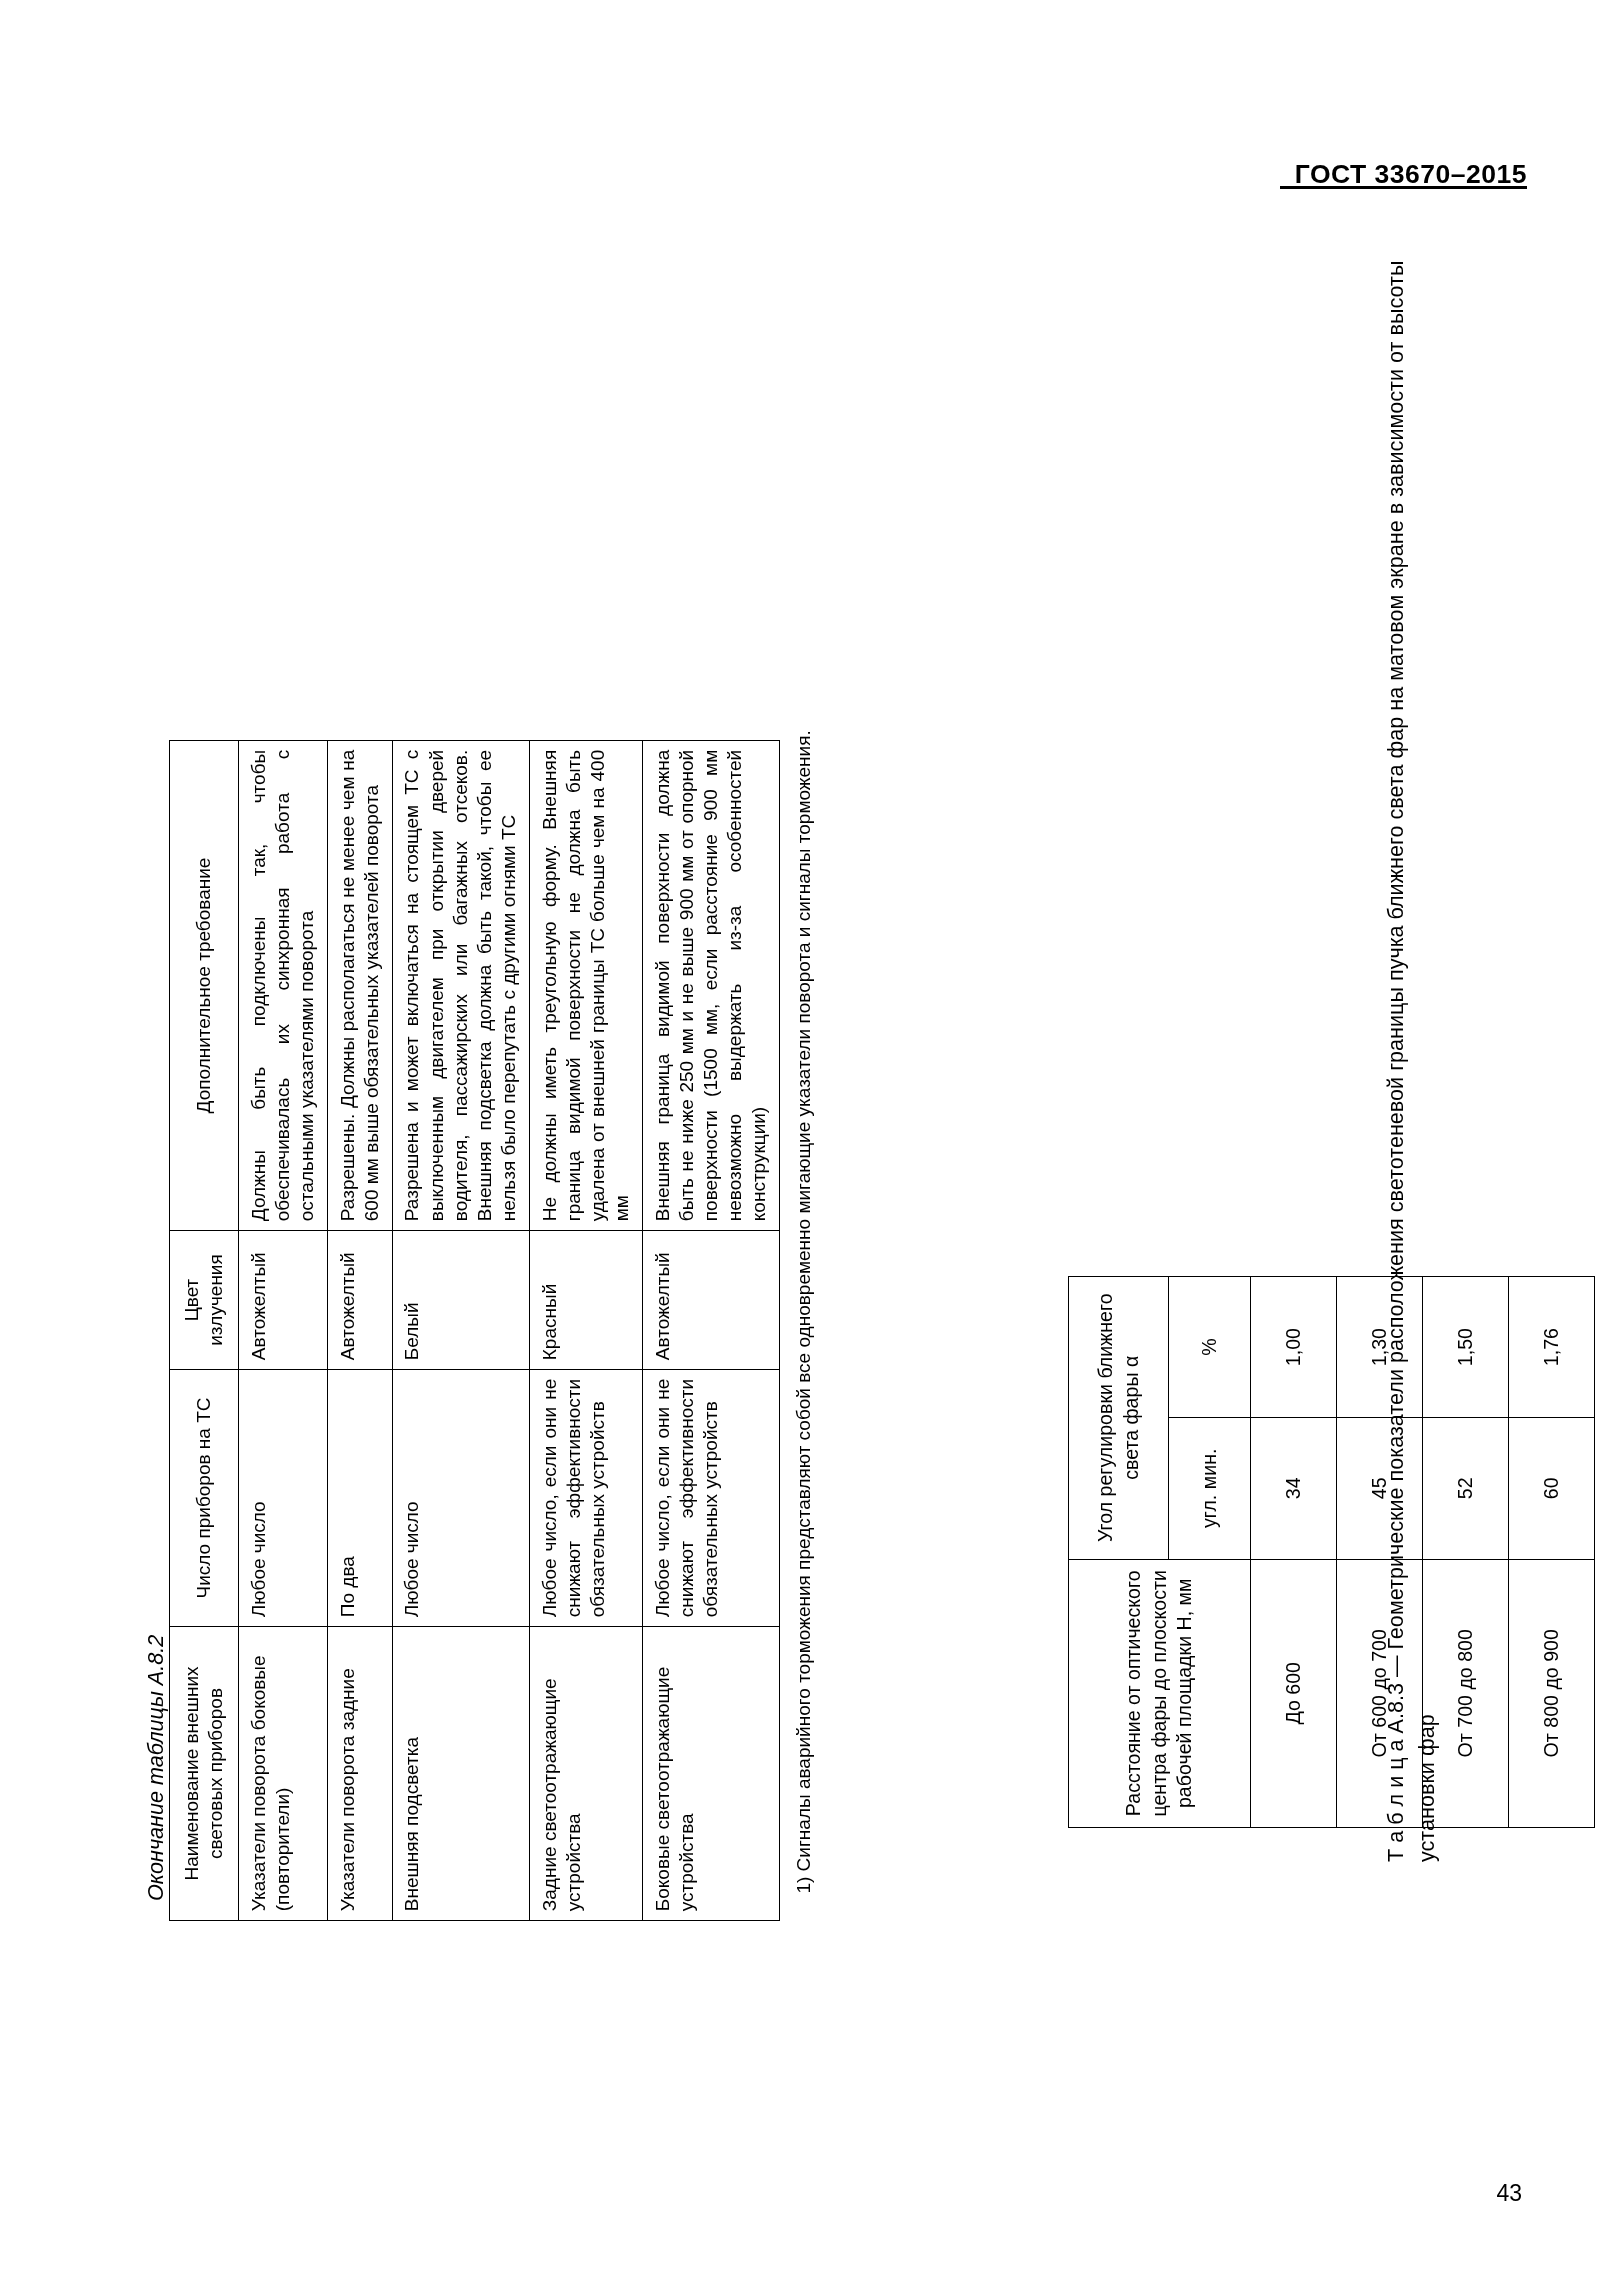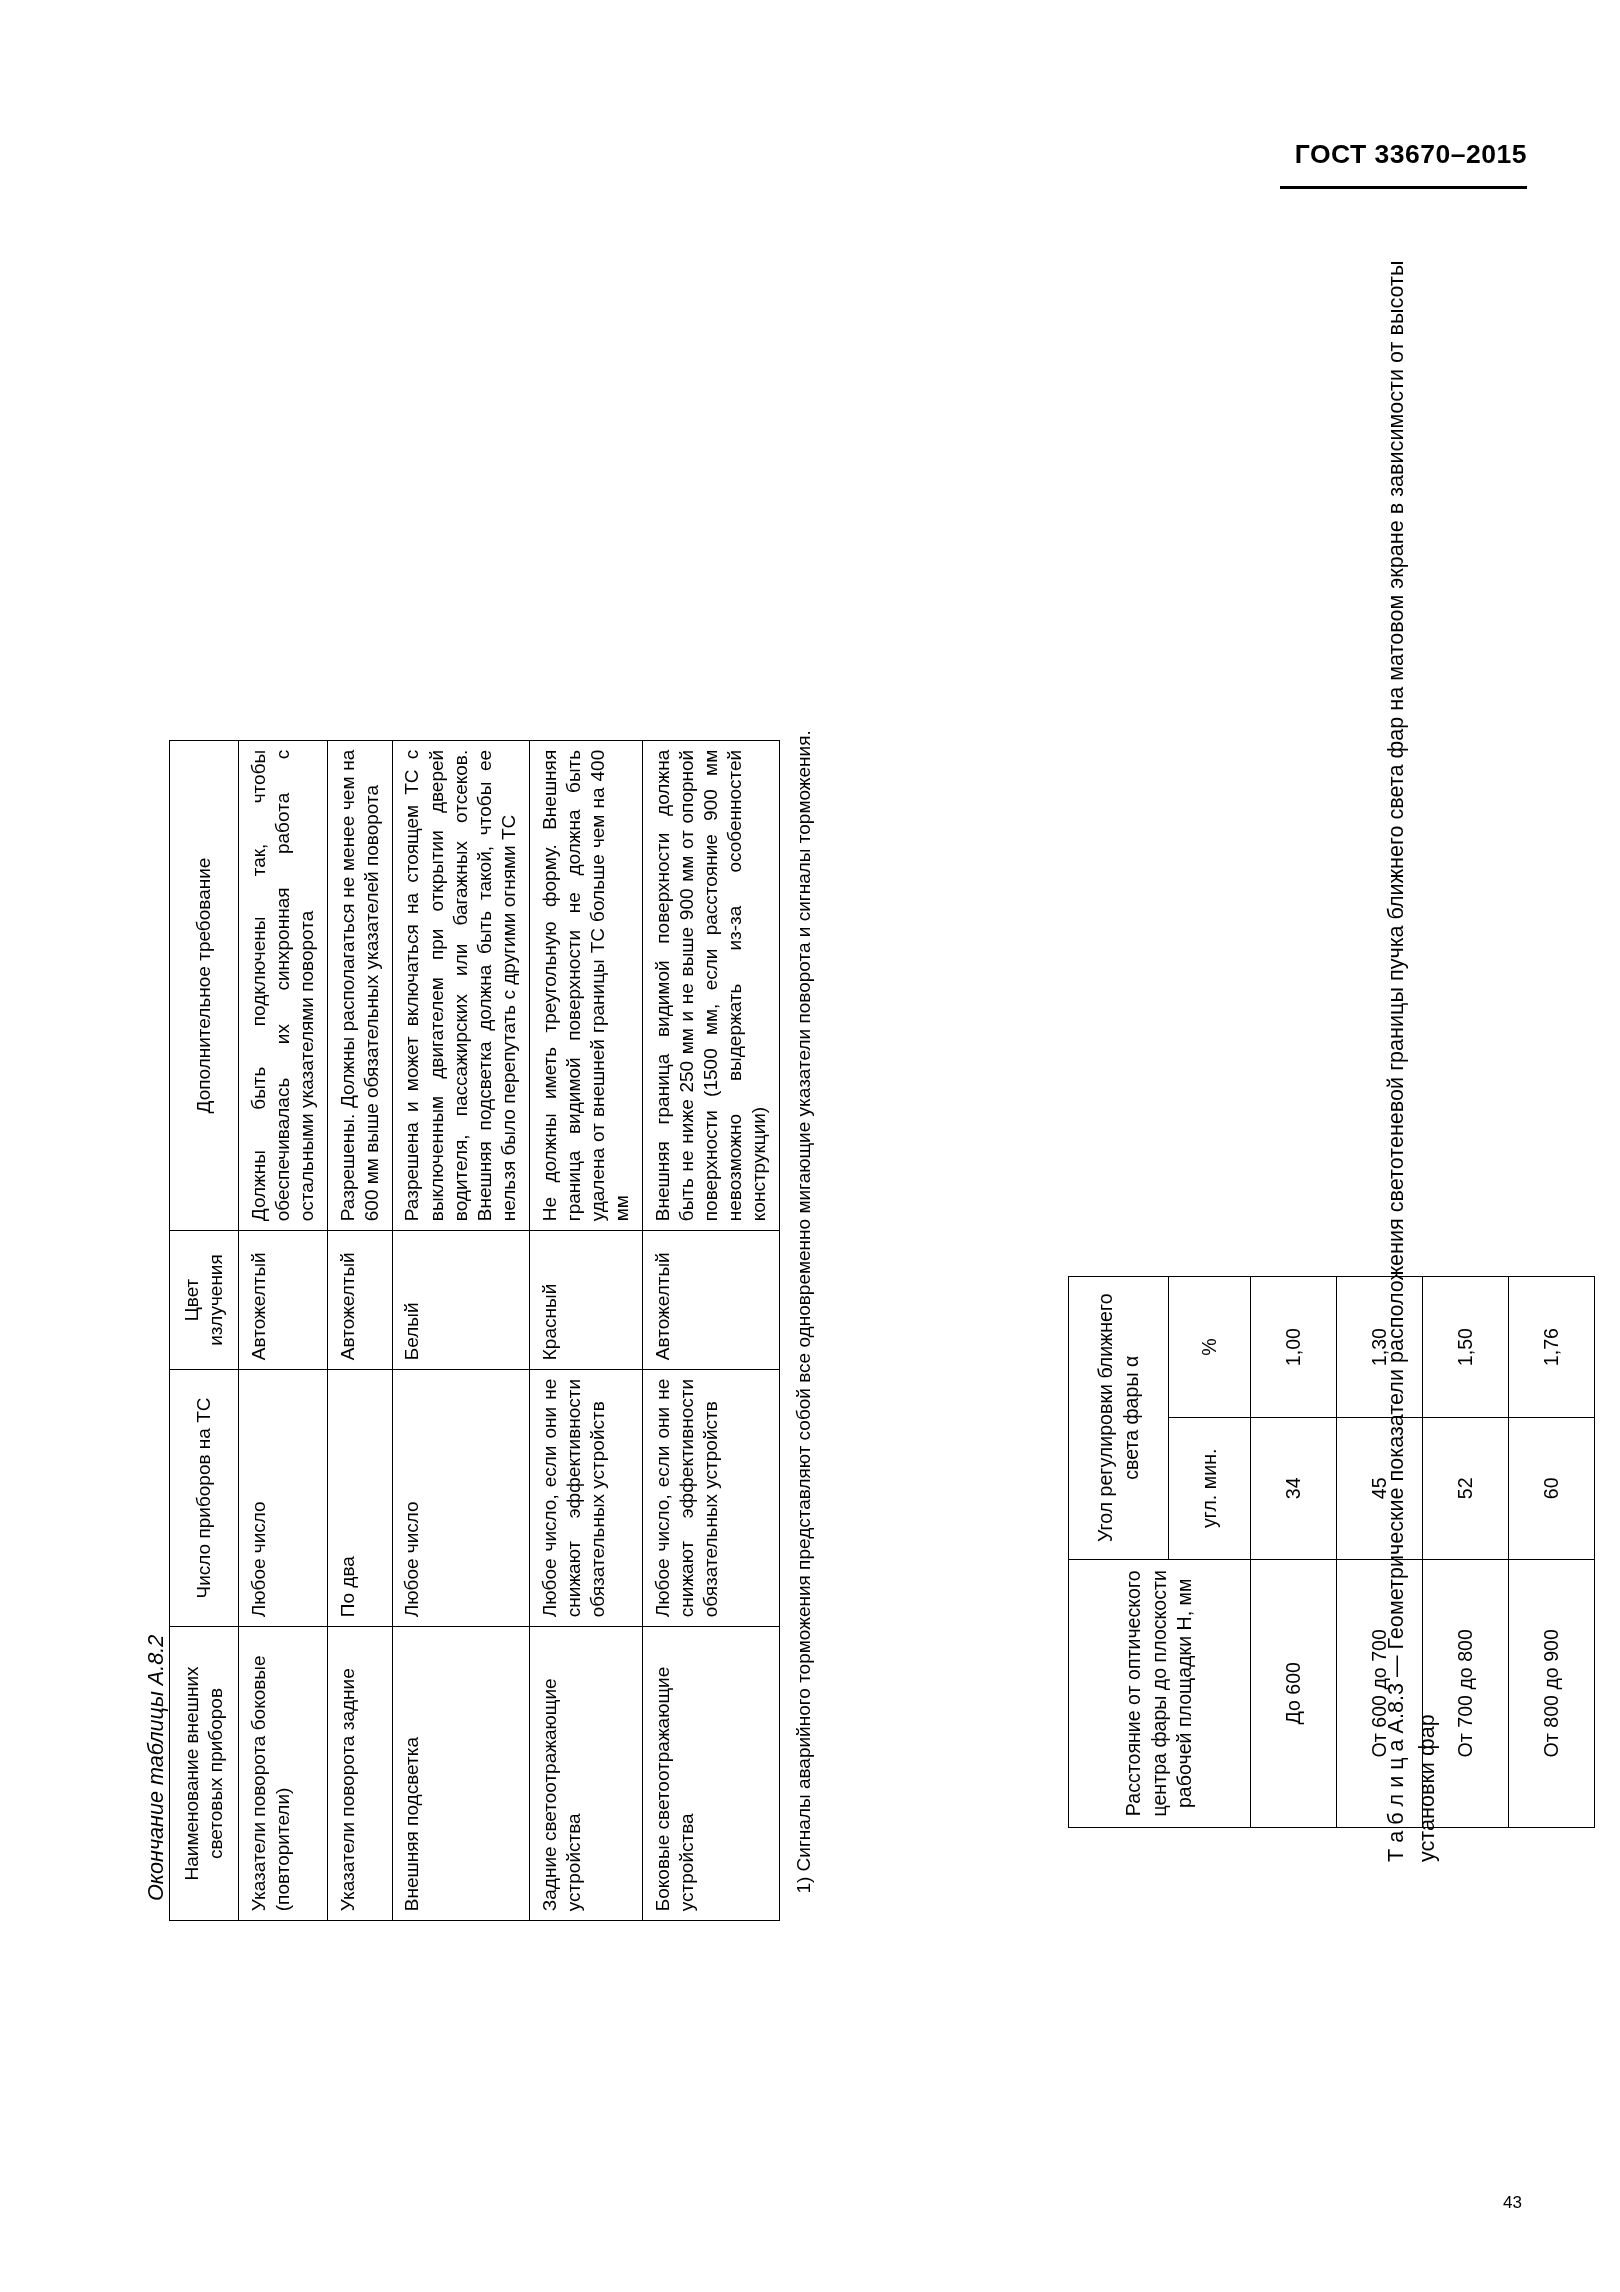--- a/index.html
+++ b/index.html
@@ -12,41 +12,41 @@
     height: 2293px;
     position: relative;
     font-family: "Liberation Sans", sans-serif;
     color: #000;
     overflow: hidden;
   }
 
   
   .doc-header {
     position: absolute;
-    top: 139px;
+    top: 159px;
     right: 93px;
     font-size: 26.5px;
     font-weight: bold;
     letter-spacing: 0.5px;
   }
   .header-rule {
     position: absolute;
     top: 186px;
     right: 93px;
     width: 247px;
     height: 2.9px;
     background: #000;
   }
 
   
   .page-number {
     position: absolute;
-    bottom: 80px;
+    bottom: 86px;
     right: 98px;
-    font-size: 17px;
+    font-size: 23px;
   }
 
   
   .rot-wrap {
     position: absolute;
     left: 0;
     top: 0;
     width: 1620px;
     height: 2293px;
   }

